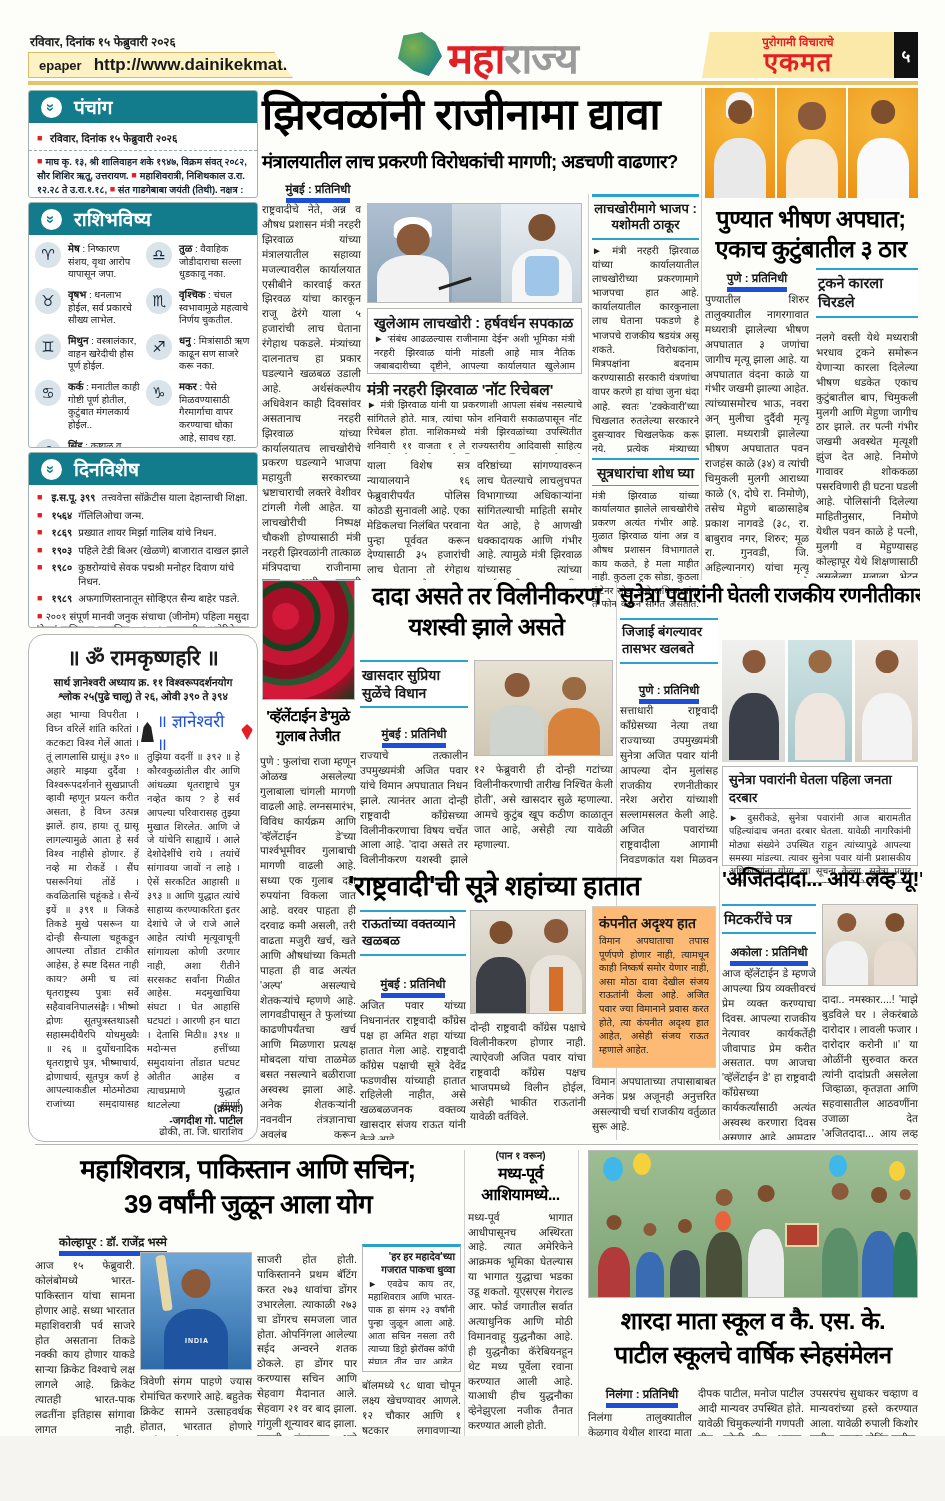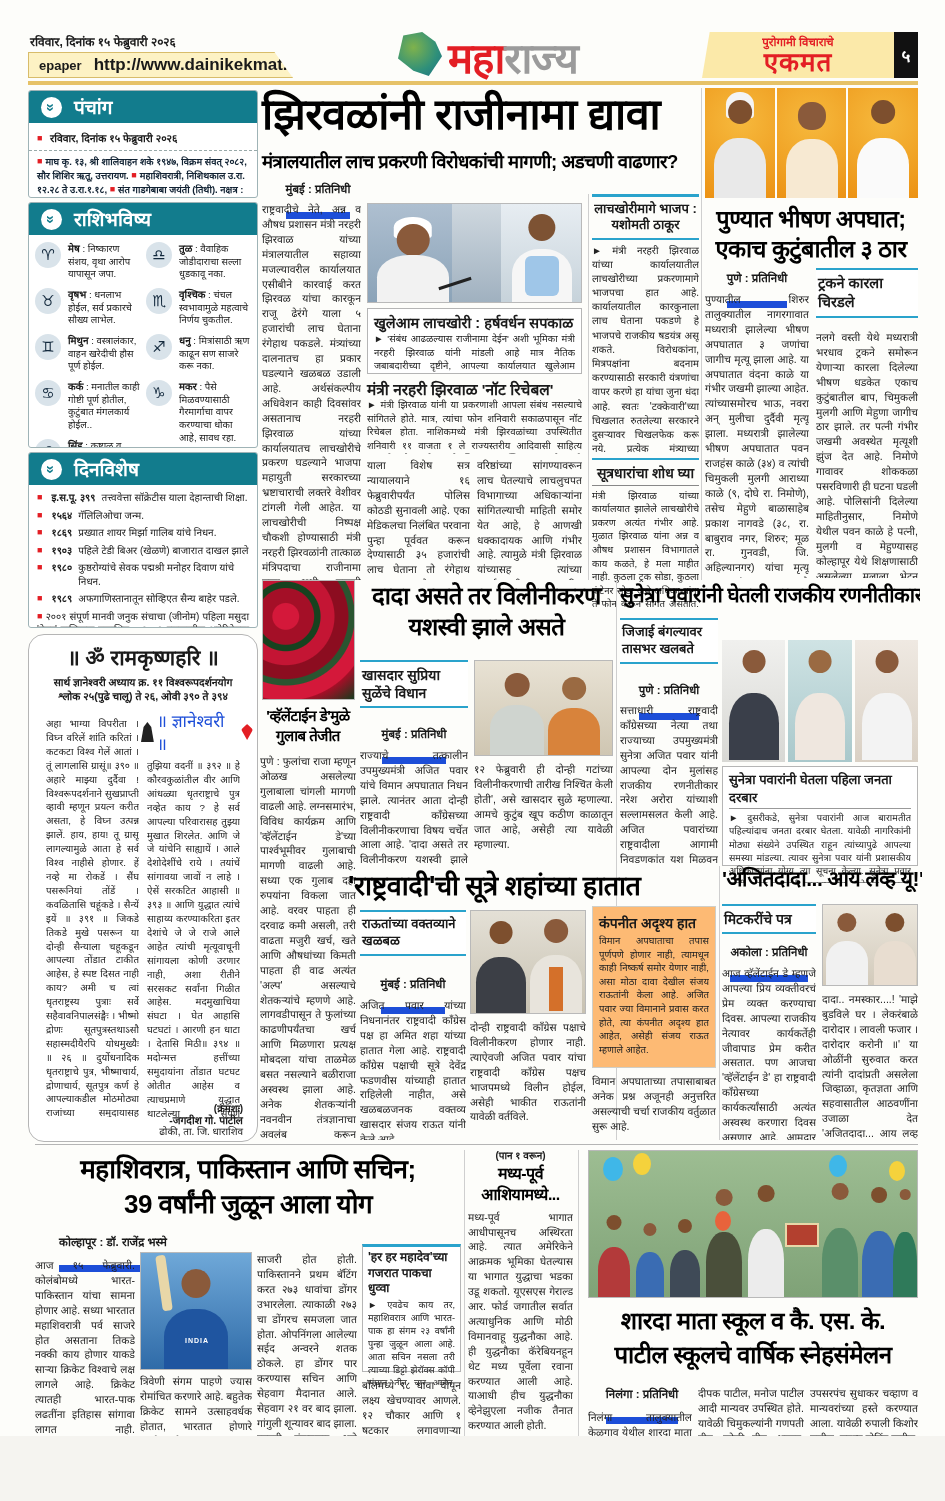--- a/index.html
+++ b/index.html
@@ -6,21 +6,21 @@
 html,body{background:#f5f4f0}
 body{width:945px;font-family:"Liberation Sans","DejaVu Sans",sans-serif;color:#1a1a1a}
 #page{position:relative;width:945px;height:1436px;background:#fdfdfa;overflow:hidden}
 .abs{position:absolute}
 .bodytxt{font-size:10.5px;line-height:1.42;text-align:justify;overflow:hidden;color:#222}
 .small{font-size:9.5px;line-height:1.4}
 .hl{font-weight:bold;color:#000;letter-spacing:-.5px}
 .center{text-align:center}
 .kicker{text-align:left;font-weight:bold;border-top:2px solid #2aa3cc;border-bottom:2px solid #2aa3cc;padding:4px 2px;line-height:1.3;background:#fff}
 .byline{font-weight:bold;font-size:11.5px;text-align:center}
-.byline span{display:inline-block;border-bottom:7px solid #1d4ed8;padding-bottom:16px}
+.byline span{display:inline-block;border-bottom:5px solid #1d4ed8;padding-bottom:2px}
 .secbox{position:absolute;border:1.5px solid #9fb3b6;background:#fff;border-radius:3px;overflow:hidden}
 .sechead{background:#127c8d;color:#fff;display:flex;align-items:center;gap:12px;padding:0 12px;font-weight:bold;font-size:19px;height:32px}
 .sec-ic{width:21px;height:21px;border-radius:50%;background:#fff;color:#127c8d;display:flex;align-items:center;justify-content:center;flex:0 0 auto}
 .sec-ic span{transform:rotate(90deg);font-size:15px;font-weight:bold;line-height:1}
 .rb{color:#e31e24;font-weight:bold;font-size:9px;vertical-align:1px;margin-right:3px}
 .photo{position:absolute;overflow:hidden;border:1px solid #b9b9b9}
 .vline{position:absolute;width:1px;background:#cfcfcf}
 .hline{position:absolute;height:1px;background:#b5b5b5}
 .man{position:absolute}
 .man .hd{position:absolute;left:50%;transform:translateX(-50%);top:2%;width:44%;aspect-ratio:1/1;border-radius:50%;background:var(--skin,#8a5a3b)}
@@ -174,21 +174,21 @@
         </div>
       <div style="font-size:10px;line-height:1.35;text-align:justify">
         <span class="rb">■</span><span>२००१  संपूर्ण मानवी जनुक संचाचा (जीनोम) पहिला मसुदा 'नेचर' मासिकात प्रकाशित </span><span class="rb">■</span><span>२००३  इराकवरील अमेरिकेच्या हल्ल्याचा निषेध करण्यासाठी जगभरात निदर्शने. </span>
       </div>
     </div>
   </div>
 
   <div class="abs boxb" style="left:28px;top:634px;width:230px;height:508px;border-radius:16px;padding:8px 8px">
     <div class="center" style="font-size:21px;font-weight:bold">॥ ॐ रामकृष्णहरि ॥</div>
     <div class="center" style="font-size:10.5px;font-weight:bold;margin-top:4px">सार्थ ज्ञानेश्वरी अध्याय क्र. ११ विश्वरूपदर्शनयोग</div>
-    <div class="center" style="font-size:10.5px;font-weight:bold;margin-bottom:14px">श्लोक २५(पुढे चालू) ते २६, ओवी ३९० ते ३९४</div>
+    <div class="center" style="font-size:10.5px;font-weight:bold;margin-bottom:5px">श्लोक २५(पुढे चालू) ते २६, ओवी ३९० ते ३९४</div>
     <div class="abs" style="left:112px;top:76px;width:112px;height:42px;display:flex;align-items:center;justify-content:center;gap:3px">
       <span style="width:13px;height:20px;background:#222;clip-path:polygon(50% 0,80% 25%,100% 100%,0 100%,20% 25%)"></span>
       <span style="color:#1d4ed8;font-weight:normal;font-size:17px">॥ ज्ञानेश्वरी ॥</span>
       <span style="width:12px;height:16px;background:#e31e24;border-radius:50% 50% 50% 50%/60% 60% 40% 40%;clip-path:polygon(0 35%,50% 0,100% 35%,50% 100%)"></span>
     </div>
     <div style="display:flex;gap:8px;padding:0 9px">
       <div class="bodytxt" style="width:50%;height:400px;font-size:9.8px">अहा भाग्या विपरीता । विघ्न वरिलें शांति करितां । कटकटा विश्व गेलें आतां । तूं लागलासि ग्रासूं॥ ३९० ॥ अहारे माझ्या दुर्दैवा ! विश्वरूपदर्शनाने सुखप्राप्ती व्हावी म्हणून प्रयत्न करीत असता, हे विघ्न उत्पन्न झालें. हाय, हाय! तू ग्रासू लागल्यामुळे आता हे सर्व विश्व नाहीसे होणार. हें नव्हे मा रोकडें । सैंघ पसरूनियां तोंडें । कवळितासि चहूंकडे । सैन्यें इयें ॥ ३९१ ॥ जिकडे तिकडे मुखे पसरून या दोन्ही सैन्याला चहूकडून आपल्या तोंडात टाकीत आहेस, हे स्पष्ट दिसत नाही काय? अमी च त्वां धृतराष्ट्रस्य पुत्राः सर्वे सहैवावनिपालसंङ्घैः । भीष्मो द्रोणः सूतपुत्रस्तथाऽसौ सहास्मदीयैरपि योधमुख्यैः ॥ २६ ॥ दुर्योधनादिक धृतराष्ट्राचे पुत्र, भीष्माचार्य, द्रोणाचार्य, सूतपुत्र कर्ण हे आपल्याकडील मोठमोठ्या राजांच्या समुदायासह आमच्याकडील मुख्य मुख्य योद्ध्यांसह तुझ्या ठिकाणी प्राप्त होत आहेत. नोहेति हे कौरवकुळींचे वीर। आंधळिया धृतराष्ट्राचे कुमर। हे गेले गेले सहपरिवार ।</div>
       <div class="bodytxt" style="width:50%;height:358px;font-size:9.8px;margin-top:42px">तुझिया वदनीं ॥ ३९२ ॥ हे कौरवकुळांतील वीर आणि आंधळ्या धृतराष्ट्राचे पुत्र नव्हेत काय ? हे सर्व आपल्या परिवारासह तुझ्या मुखात शिरलेत. आणि जे जे यांचेनि साह्यायें । आले देशोदेशींचे राये । तयांचें सांगावया जावों न लाहे । ऐसें सरकटित आहासी ॥ ३९३ ॥ आणि युद्धात त्यांचे साहाय्य करण्याकरिता इतर देशांचे जे जे राजे आले आहेत त्यांची मृत्यूवाचूनी सांगायला कोणी उरणार नाही, अशा रीतीने सरसकट सर्वांना गिळीत आहेस. मदमुखाचिया संघटा । घेत आहासि घटघटां । आरणी हन धाटा । देतासि मिठी॥ ३९४ ॥ मदोन्मत्त हत्तींच्या समुदायांना तोंडात घटघट ओतीत आहेस व त्याचप्रमाणे युद्धात थाटलेल्या संपूर्ण सैन्यरचनेला मिठी मारत आहेस.</div>
     </div>
     <div style="position:absolute;right:14px;bottom:26px;font-size:10px;font-weight:bold">(क्रमशः)</div>
@@ -389,21 +389,21 @@
     <div class="man" style="left:22px;top:14px;width:66px;height:104px;--skin:#8a5a3b;--shirt:#1f55a0">
         <span class="hd"></span>
         <span class="bd"></span>
       </div>
     <div class="abs" style="left:18px;top:2px;width:10px;height:56px;background:#e8d7a8;border-radius:4px;transform:rotate(-8deg)"></div>
     <div class="abs" style="left:44px;top:84px;color:#fff;font-size:7px;font-weight:bold;letter-spacing:1px">INDIA</div>
   </div>
   <div class="abs bodytxt" style="left:140px;top:1374px;width:112px;height:96px">त्रिवेणी संगम पाहणे ज्यास रोमांचित करणारे आहे. बहुतेक क्रिकेट सामने उत्साहवर्धक होतात, भारतात होणारे वर्ल्डकप हे तर हमखास. यंदा महाशिवरात्रीच्या मुहूर्तावर हा सामना होतोय. असाच योग आला होता २००३ सालच्या वर्ल्डकपमध्ये. दक्षिण आफ्रिकेत झालेल्या त्या वर्ल्डकपसाठी सेंच्युरियन मैदानात १ मार्च रोजी भारत-पाकचा सामना झाला. त्याच दिवशी भारतात महाशिवरात्री</div>
   <div class="abs bodytxt" style="left:257px;top:1252px;width:100px;height:218px">साजरी होत होती. पाकिस्तानने प्रथम बॅटिंग करत २७३ धावांचा डोंगर उभारलेला. त्याकाळी २७३ चा डोंगरच समजला जात होता. ओपनिंगला आलेल्या सईद अन्वरने शतक ठोकले. हा डोंगर पार करण्यास सचिन आणि सेहवाग मैदानात आले. सेहवाग २१ वर बाद झाला. गांगुली शून्यावर बाद झाला. रनगती मंदावणार असे वाटत असतानाच सचिन तेंडुलकरमध्ये जणू भगवान शंभुमहादेव संचारले. वसीम आक्रम, शोएब अख्तर, वकार युनूस, शाहिद आफ्रिदी आणि अब्दुल रझाकसारखे वर्ल्डक्लास बॉलर जिवाच्या आकांताने बॉलिंग करत असताना उजव्या हातात डमरू आणि डाव्या हातात त्रिशूळ पेलून शंभुमहादेवाने केलेले तांडव आठवत आहे. सचिनने ७५,</div>
   <div class="abs boxb" style="left:362px;top:1244px;width:99px;height:128px;padding:3px 5px;border-top:3px solid #2aa3cc">
-    <div style="font-size:12px;font-weight:bold;line-height:1.3;text-align:left">
+    <div style="font-size:10px;font-weight:bold;line-height:1.3;text-align:right">
         <div>'हर हर महादेव'च्या</div>
         <div>गजरात पाकचा धुव्वा</div>
       </div>
     <div class="bodytxt" style="font-size:9.2px;height:86px;margin-top:2px">► एवढेच काय तर, महाशिवरात्र आणि भारत-पाक हा संगम २३ वर्षांनी पुन्हा जुळून आला आहे. आता सचिन नसला तरी त्याच्या डिट्टो झेरॉक्स कॉपी संघात तीन चार आहेत. त्यामुळे, शंभुमहादेवाला बेल-फूल वाहून २३ वर्षांपूर्वीच्या किस्स्याला 'हर हर महादेव' म्हणत सज्ज होऊयात.</div>
   </div>
   <div class="abs bodytxt" style="left:362px;top:1378px;width:99px;height:92px">बॉलमध्ये ९८ धावा चोपून लक्ष्य खेचण्यावर आणले. १२ चौकार आणि १ षटकार लगावणाऱ्या सचिनला शोएब अख्तरने धावबाद केले. पण टप्प्यात आलेले यश मोहम्मद कैफ ३५, द्रविड ४४ आणि युवराज सिंग ५० यांनी ४५ ओव्हरमध्येच पूर्ण केले.</div>
 
   <div class="vline" style="left:464px;top:1150px;height:320px"></div>
   <div class="abs" style="left:468px;top:1148px;width:105px">
     <div class="center" style="font-size:10px;font-weight:bold">(पान १ वरून)</div>

